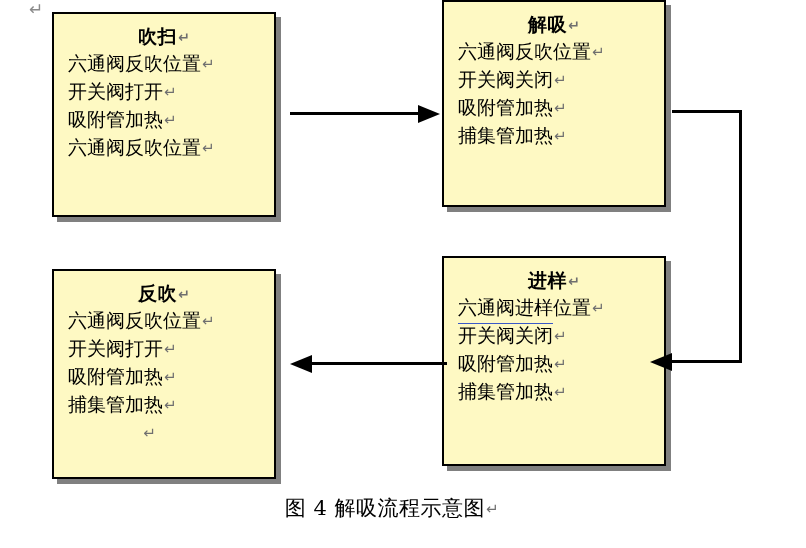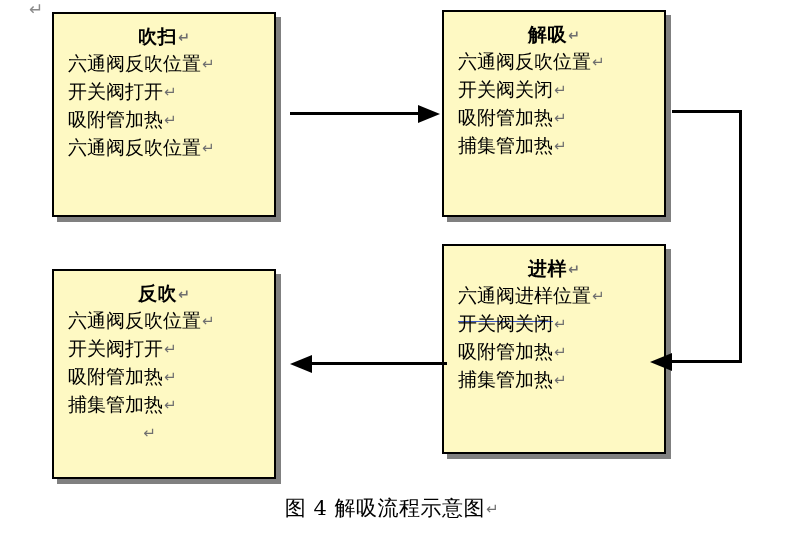--- a/index.html
+++ b/index.html
@@ -50,43 +50,43 @@
     padding-right: 4px;
   }
   .box-line {
     font-size: 19px;
     line-height: 1.47;
     white-space: nowrap;
     letter-spacing: 0px;
   }
   .box-line.underlined .ul {
     border-bottom: 1px solid #3a59c8;
-    padding-bottom: 15px;
+    padding-bottom: 5px;
   }
   .box-line.blank-line {
     text-align: center;
     padding-right: 40px;
   }
   .ret {
     font-family: "DejaVu Sans", "Liberation Sans", sans-serif;
     font-size: 15px;
     color: #6f6f6f;
     vertical-align: 1px;
     padding-left: 1px;
     user-select: none;
   }
   .box-title .ret {
     font-size: 14px;
   }
 
   
   #box-purge    { left: 52px;  top: 12px;  width: 224px; height: 205px; }
-  #box-desorb   { left: 442px; top: 10px;  width: 224px; height: 207px; }
+  #box-desorb   { left: 442px; top: 0;  width: 224px; height: 207px; }
   #box-backflush{ left: 52px;  top: 269px; width: 224px; height: 210px; }
-  #box-inject   { left: 442px; top: 244px; width: 224px; height: 210px; }
+  #box-inject   { left: 442px; top: 256px; width: 224px; height: 210px; }
 
   
   .conn { position: absolute; }
   .hline { position: absolute; background: #000000; height: 3px; }
   .vline { position: absolute; background: #000000; width: 3px; }
 
   .arrowhead-right {
     position: absolute;
     width: 0; height: 0;
     border-top: 9px solid transparent;

